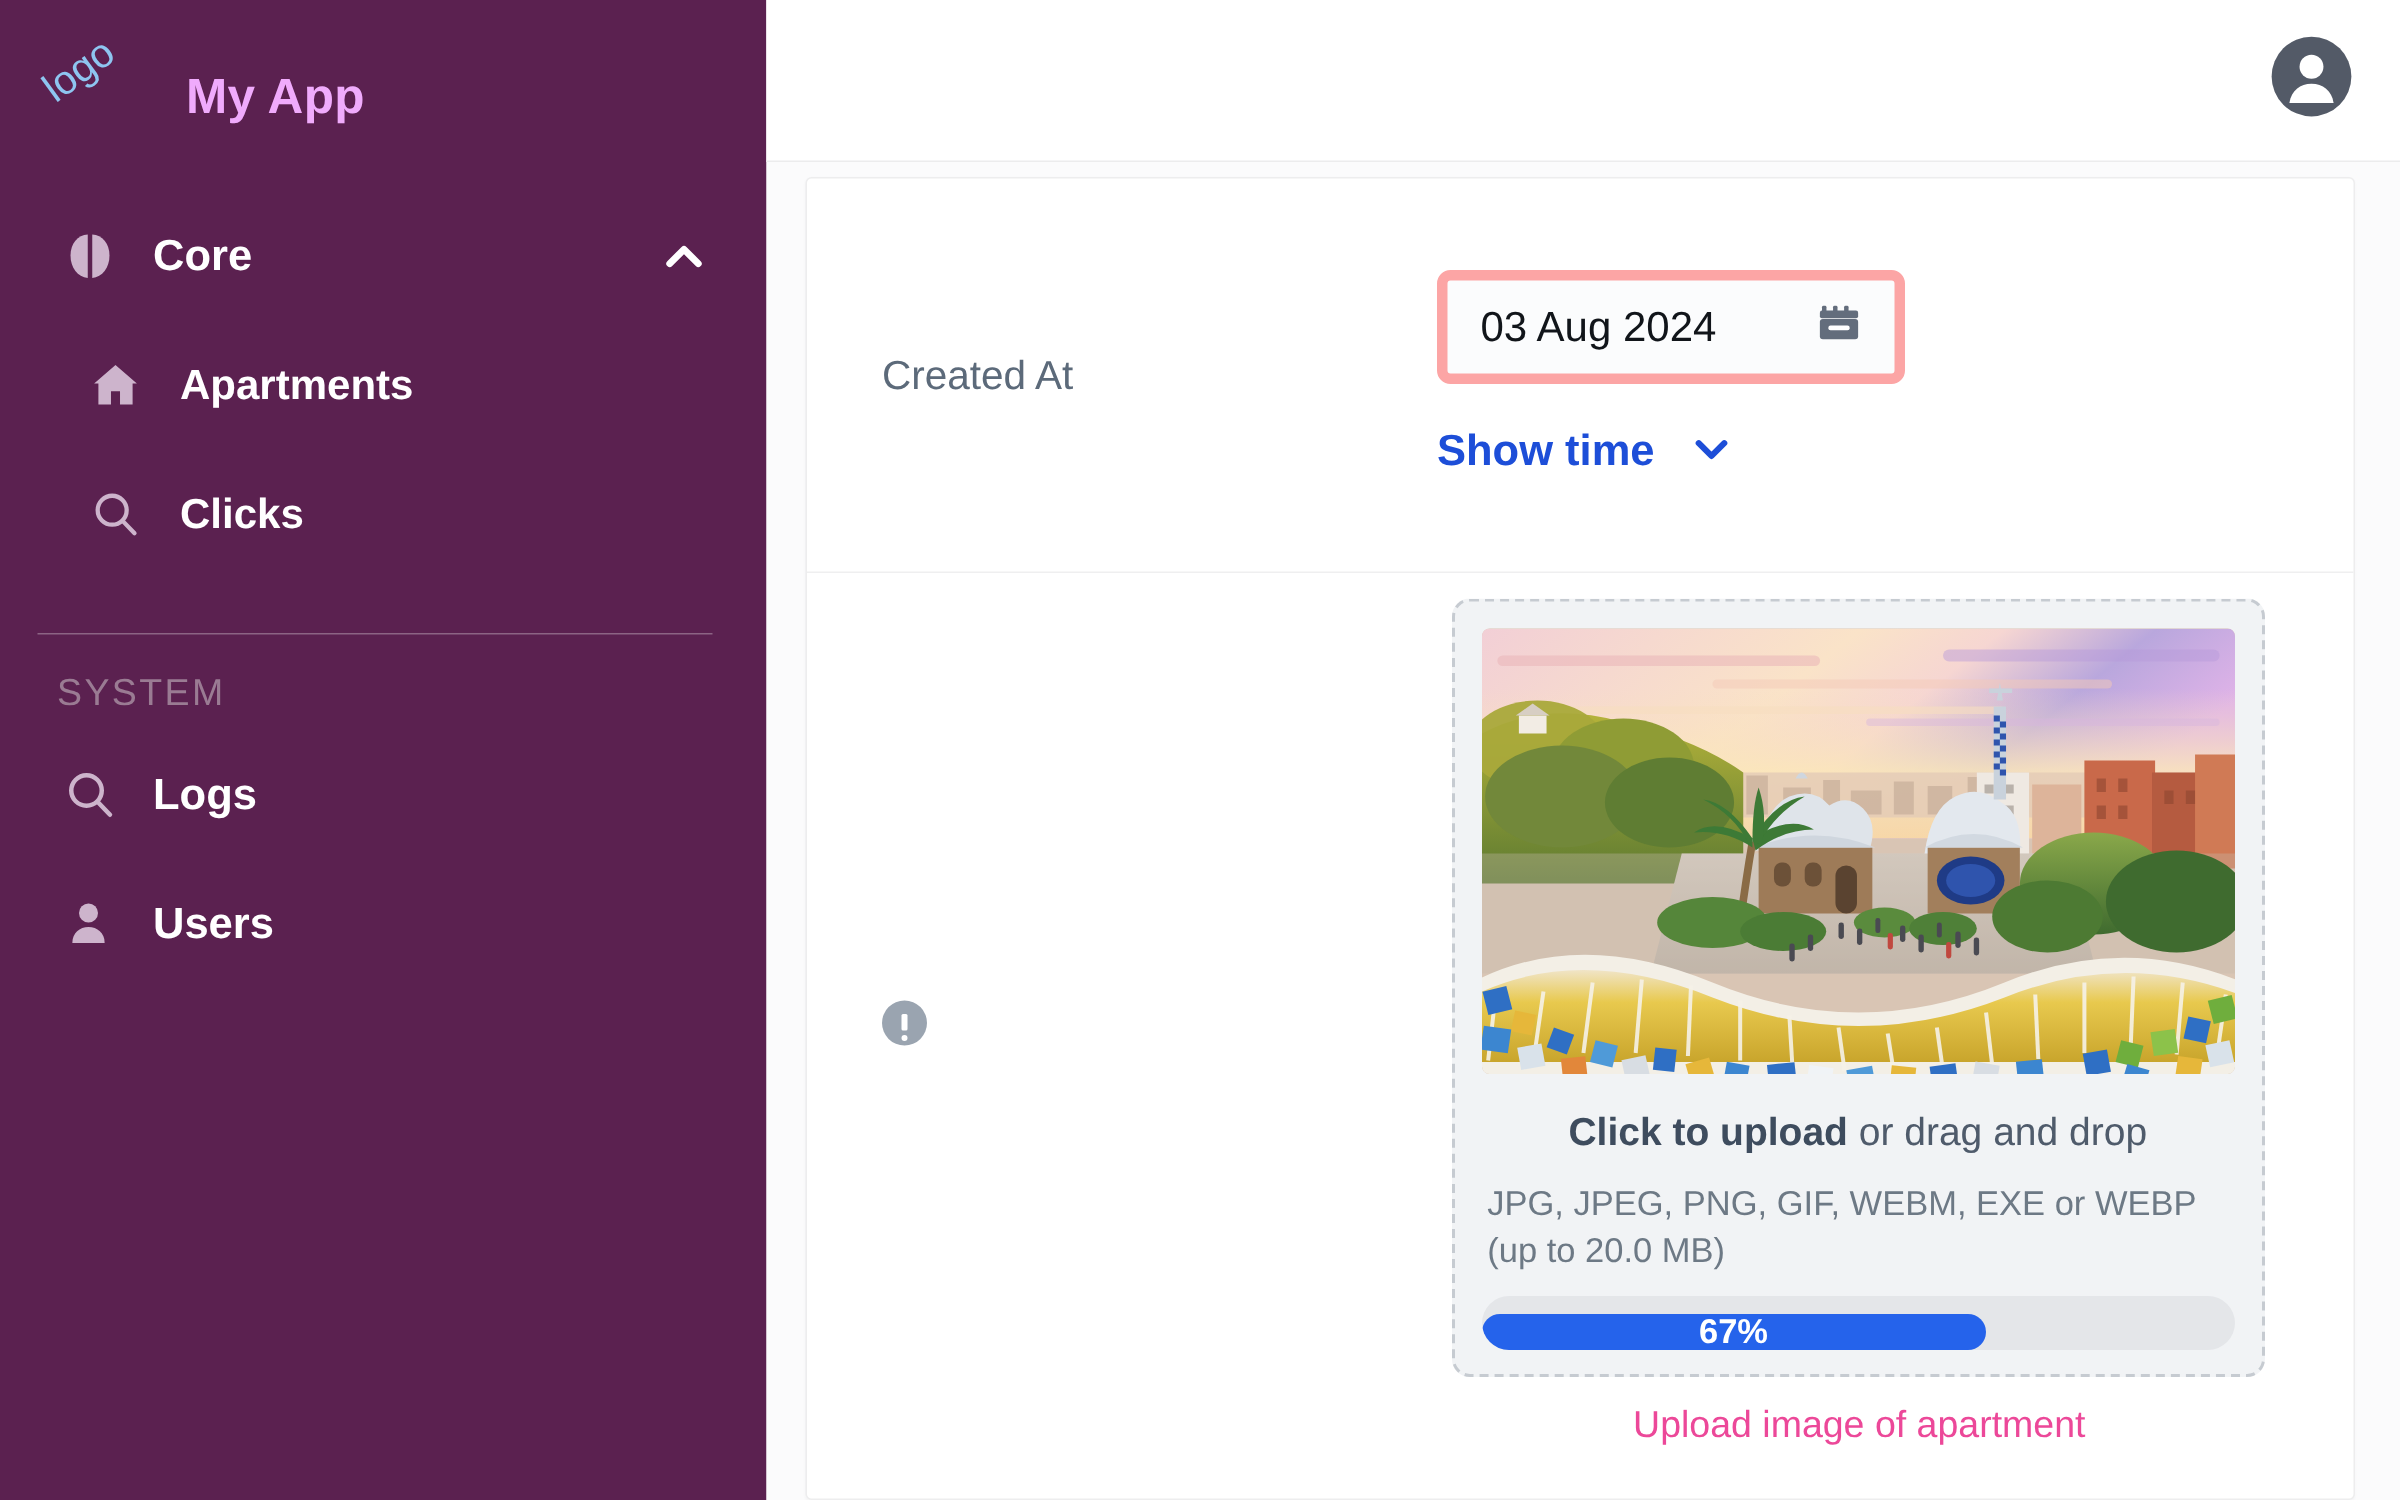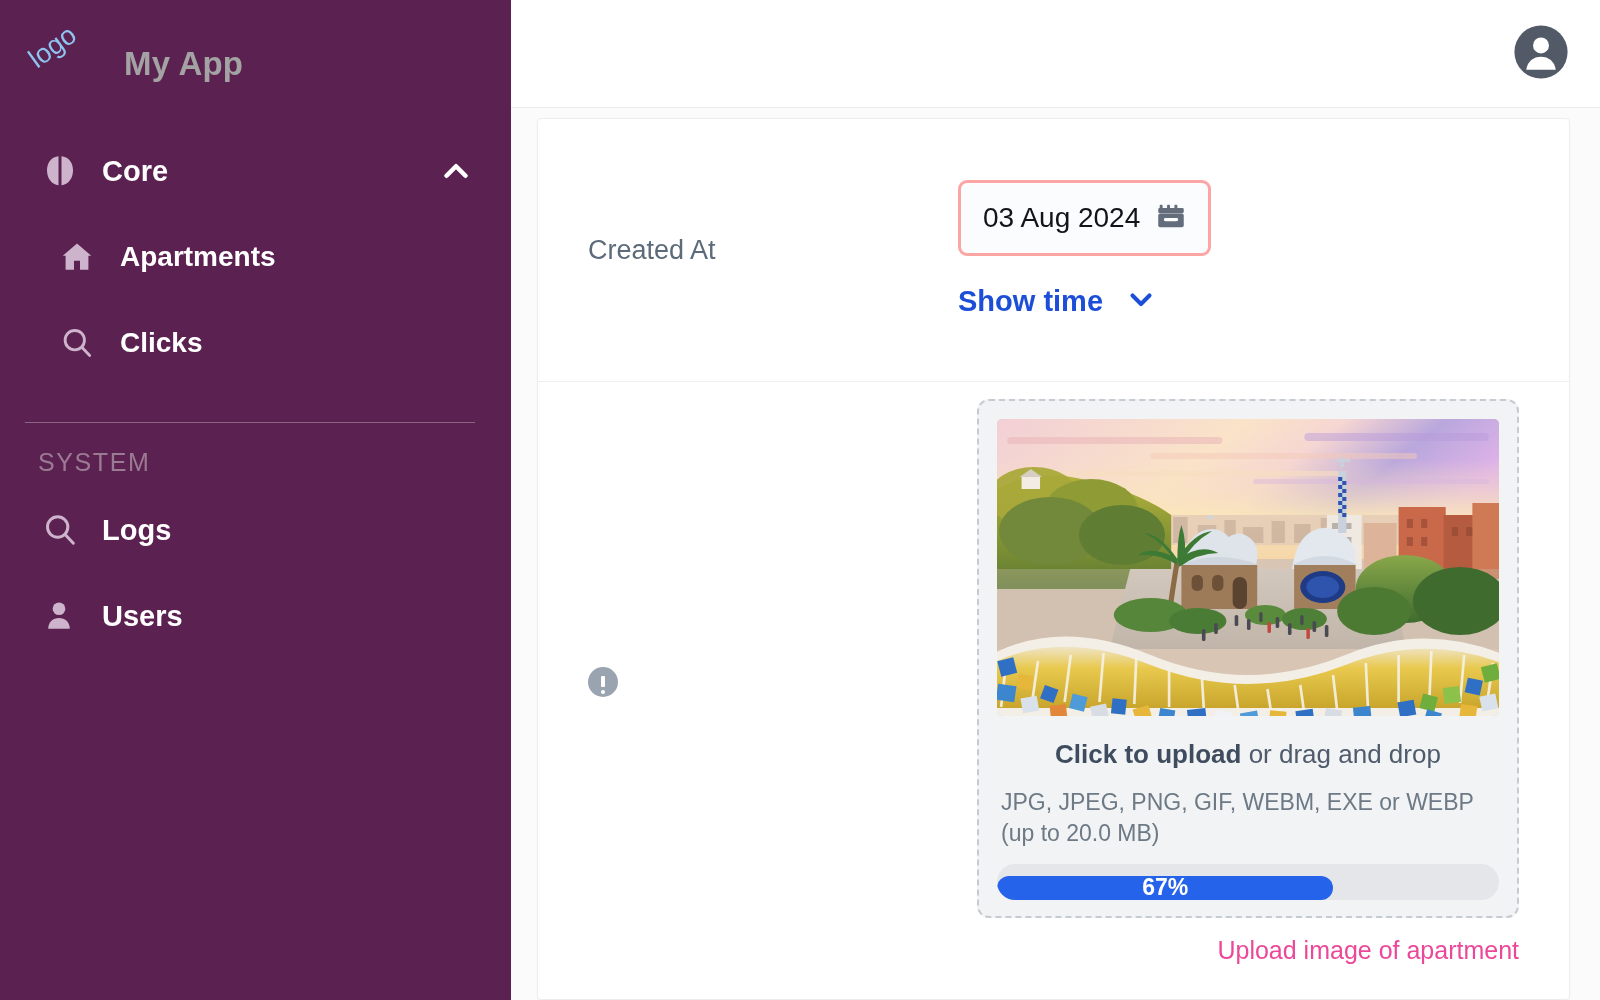--- a/index.html
+++ b/index.html
@@ -50,21 +50,21 @@
     font-weight: 400;
     color: #8ec5f0;
     transform: rotate(-36deg);
     transform-origin: left bottom;
     letter-spacing: 0px;
     line-height: 1;
   }
   .brand-title {
     font-size: 33px;
     font-weight: 700;
-    color: #a3a3a3;
+    color: #f0abfc;
     margin-left: 24px;
     letter-spacing: 0.2px;
   }
 
   .nav-item {
     display: flex;
     align-items: center;
     height: 86px;
     padding-left: 40px;
     padding-right: 36px;
@@ -167,23 +167,23 @@
     font-weight: 400;
     display: flex;
     align-items: center;
     gap: 18px;
   }
 
   .field-ctrl { flex: 1 1 auto; display: flex; flex-direction: column; }
 
   
   .date-box {
-    width: 253px;
+    width: 312px;
     height: 76px;
-    border: 3px solid #fca5a5;
+    border: 7px solid #fca5a5;
     border-radius: 9px;
     background: #fbfcfd;
     display: flex;
     align-items: center;
     padding: 0 20px 0 22px;
     cursor: text;
   }
   .date-value {
     font-size: 28px;
     color: #11151a;
@@ -224,21 +224,21 @@
   .info-badge i::after {
     content: "";
     position: absolute;
     left: 0; top: 14px;
     width: 4px; height: 4px;
     border-radius: 50%;
     background: #ffffff;
   }
 
   
-  .uploader { display: flex; flex-direction: column; align-items: flex-end; }
+  .uploader { display: flex; flex-direction: column; align-items: center; }
 
   .dropzone {
     width: 542px;
     background: #f1f3f5;
     border: 2px dashed #c6cbd1;
     border-radius: 12px;
     padding: 18px 18px 16px 18px;
     cursor: pointer;
   }
 

